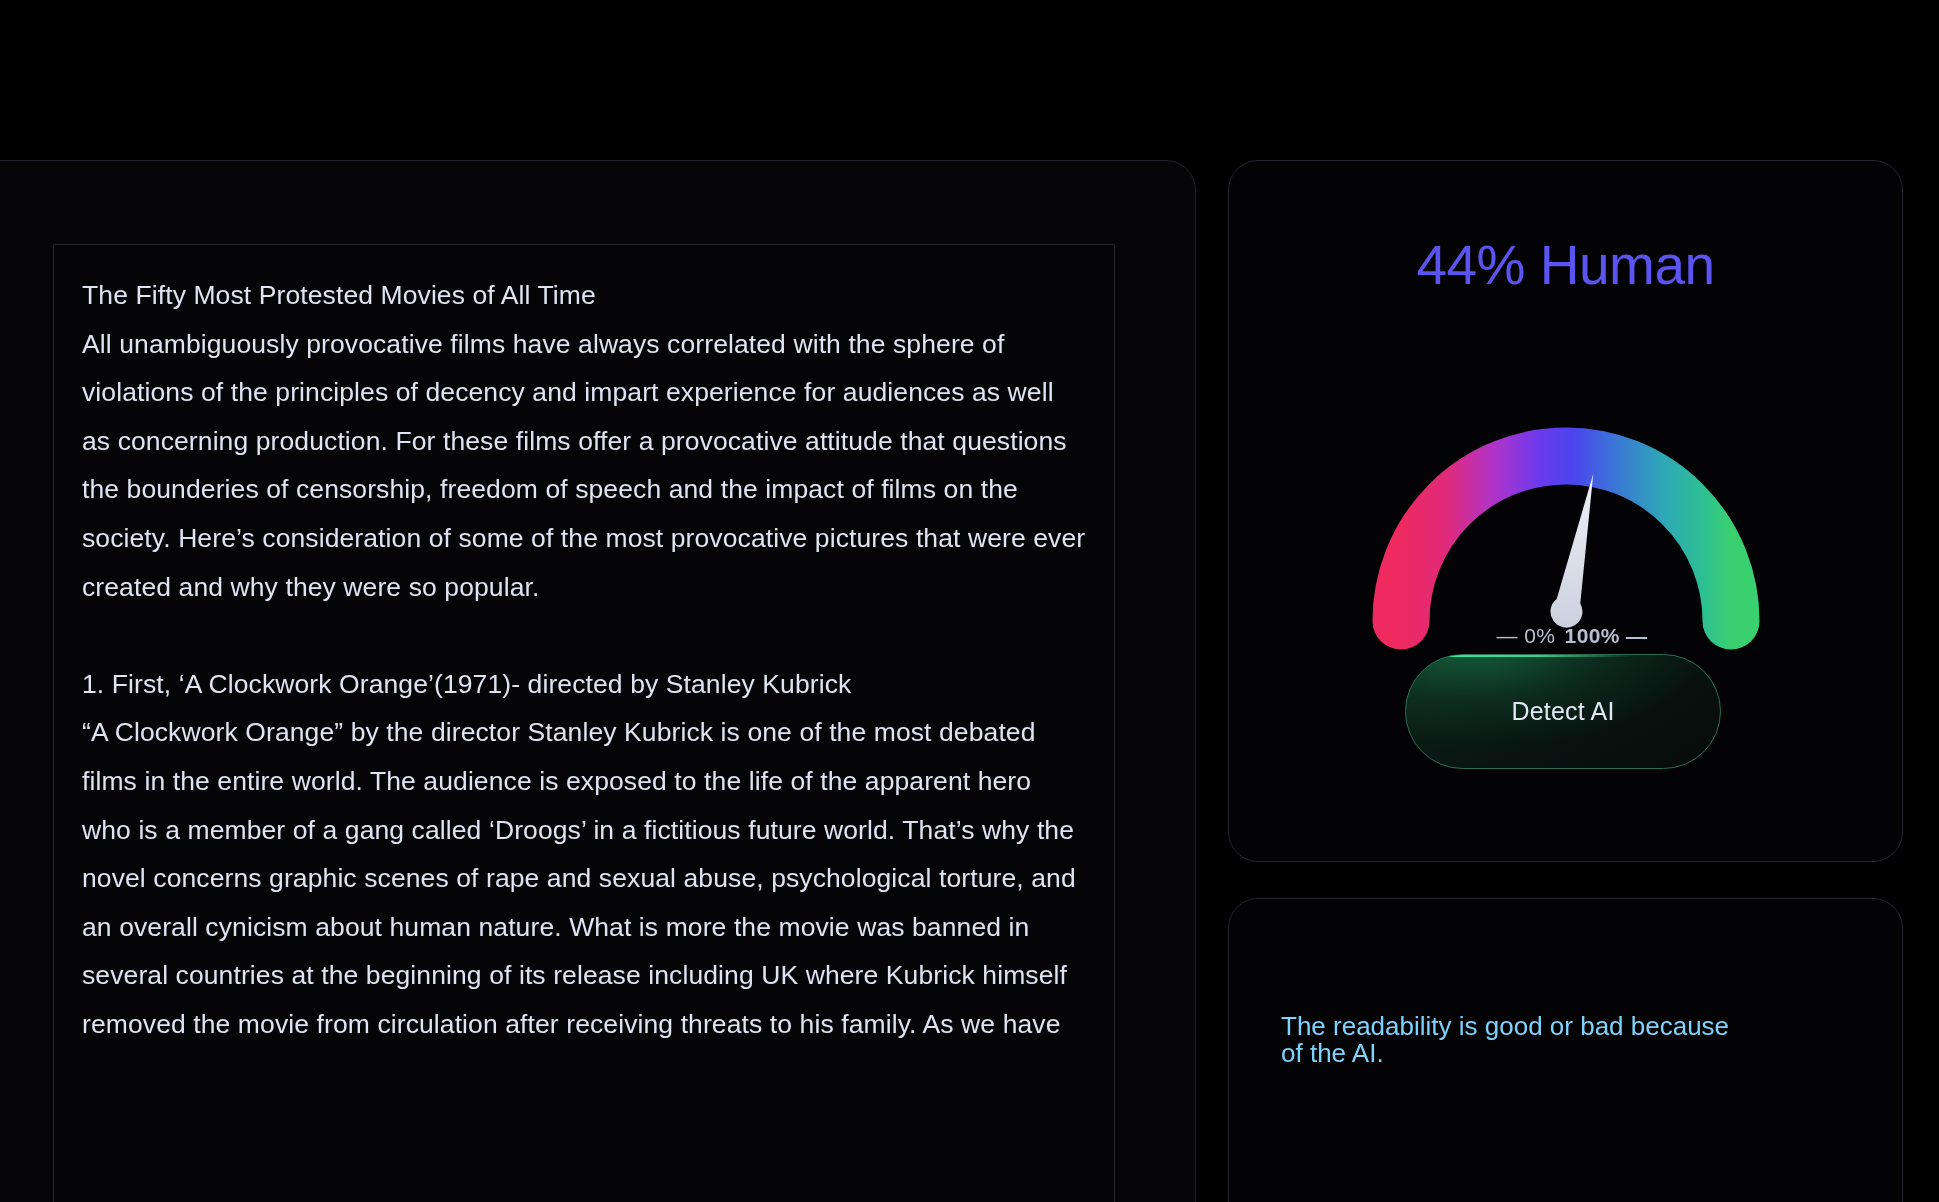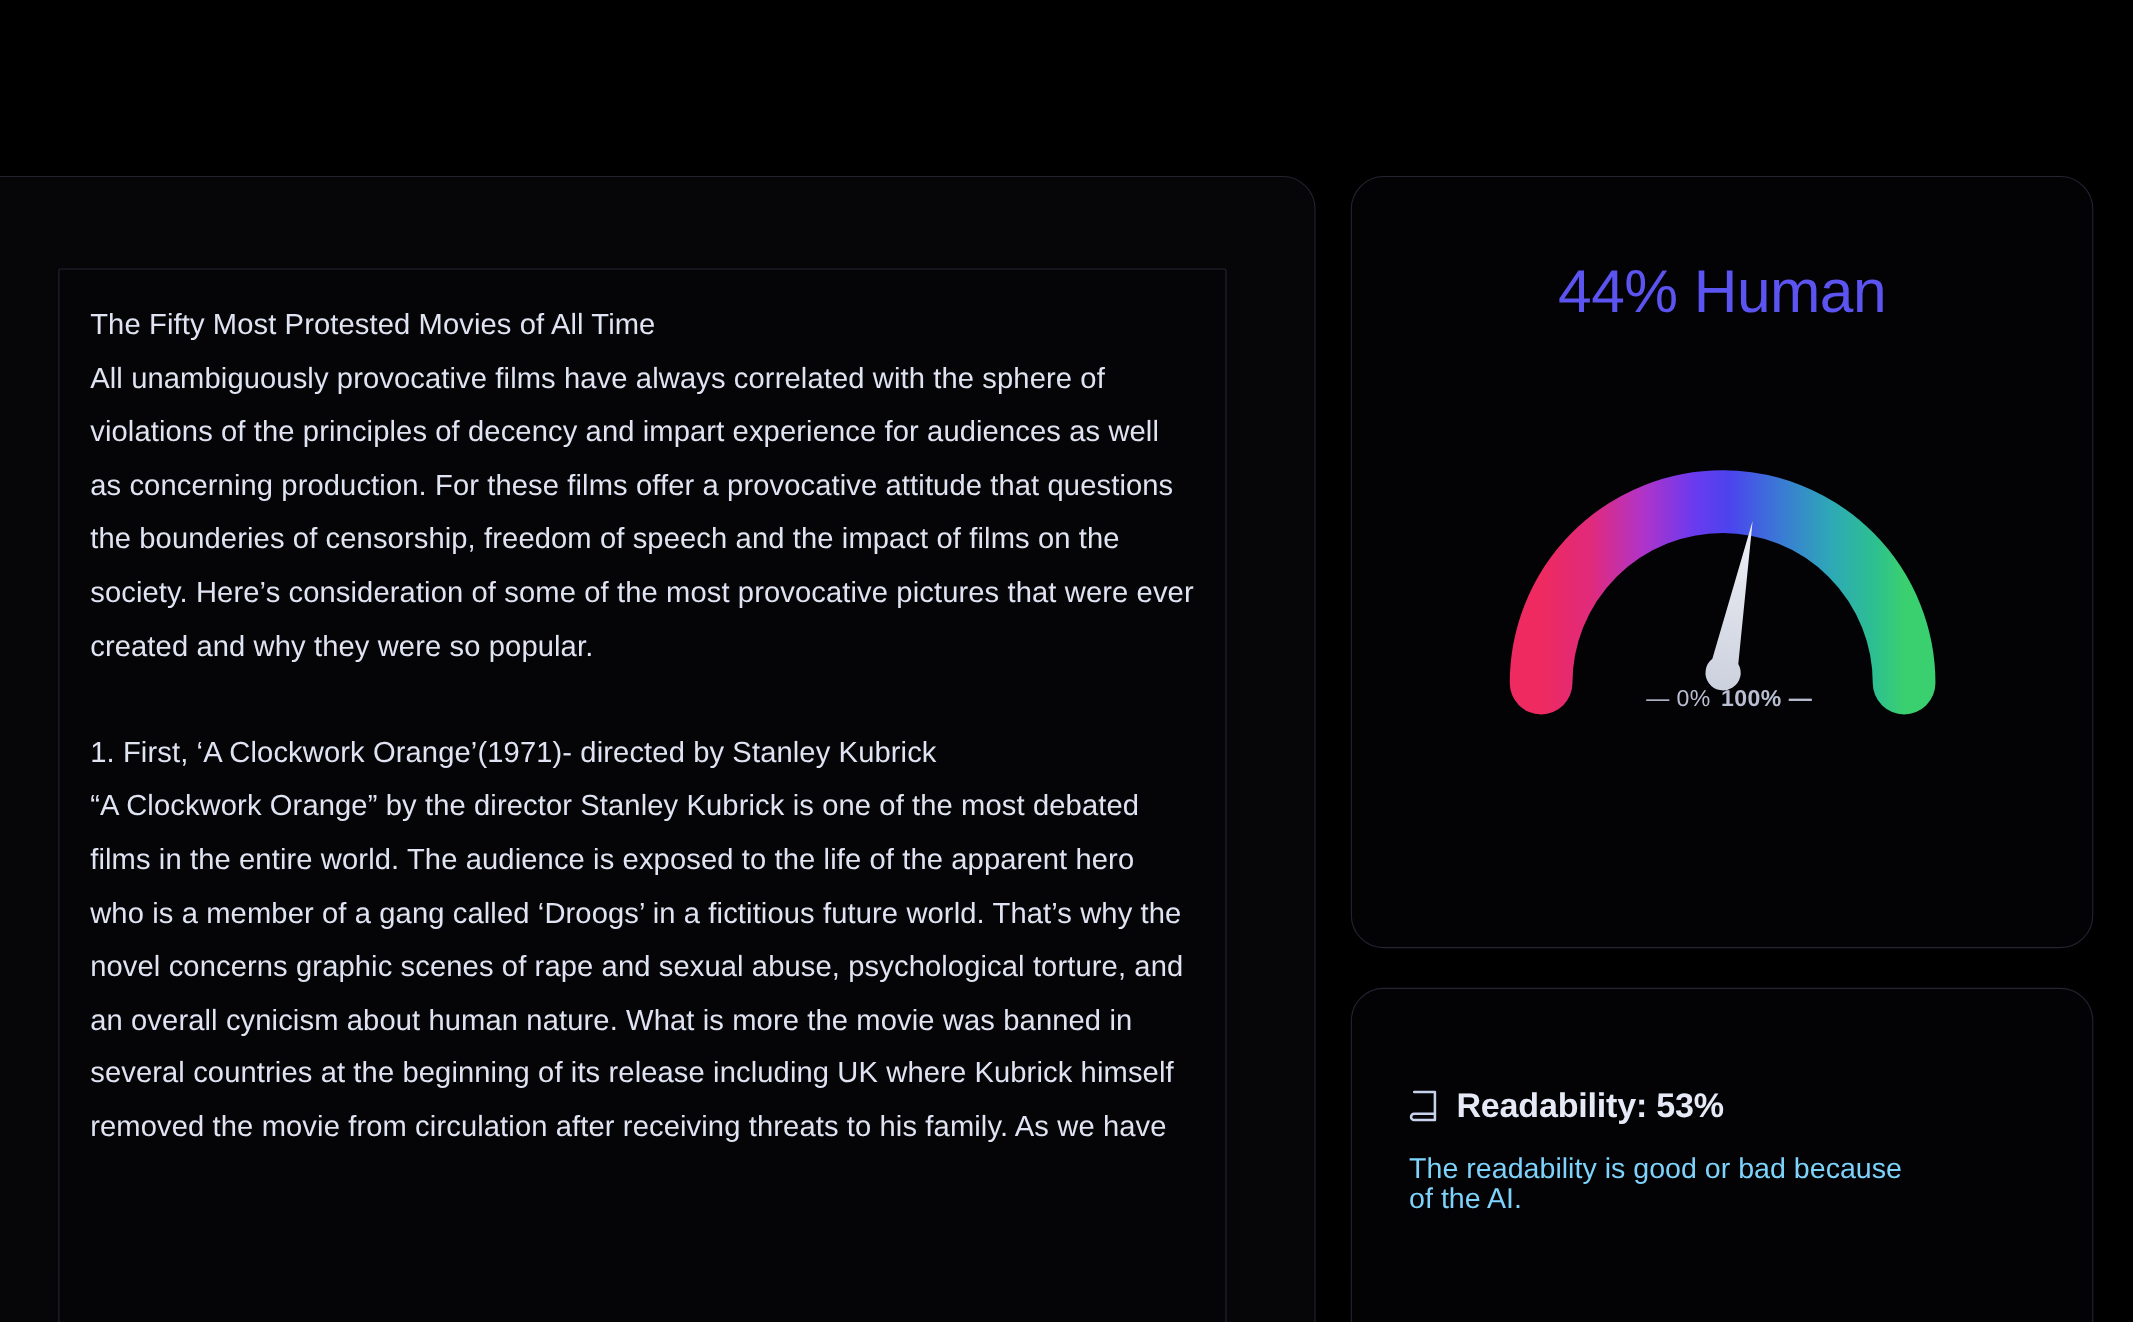--- a/index.html
+++ b/index.html
@@ -184,25 +184,22 @@
                    L 222 208
                    A 16 16 0 1 1 198 208
                    Z" fill="url(#needlegrad)"></path>
         </g>
       </svg>
 
       <div class="tick-label tick-left">— 0%</div>
       <div class="tick-label tick-right">100% —</div>
     </div>
 
+    <button class="detect-btn">
+      <span class="detect-label">Detect AI</span>
+    </button>
   </section>
 
   <section class="read-card dotgrid">
-    <div class="read-head">
-      <svg class="book-icon" viewBox="0 0 24 28" fill="none">
-        <path d="M4 2.5 H21 V25.5 H4 A2.6 2.6 0 0 1 4 20.3 H21" stroke="#c8d2ec" stroke-width="2.1" stroke-linecap="round" stroke-linejoin="round"></path>
-      </svg>
-      <span>Readability: 53%</span>
-    </div>
     <p class="read-body">The readability is good or bad because of the AI.</p>
   </section>
 
 </div>
 
 </body></html>

